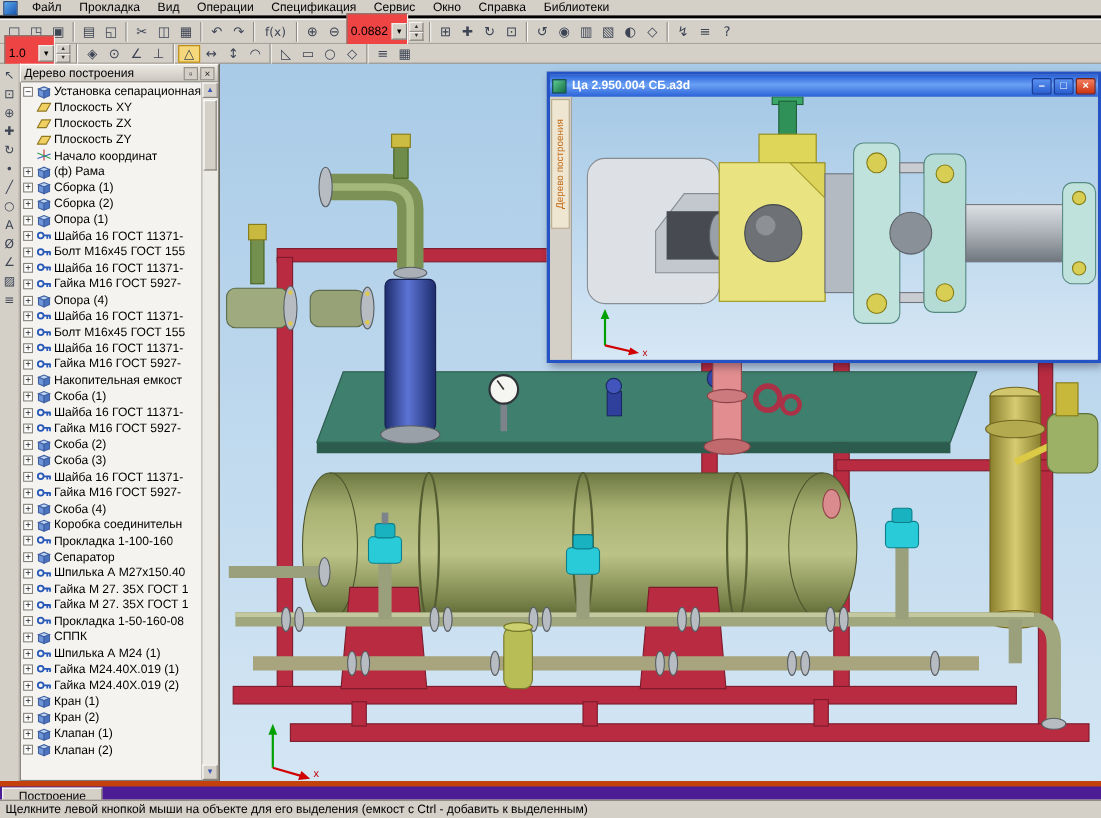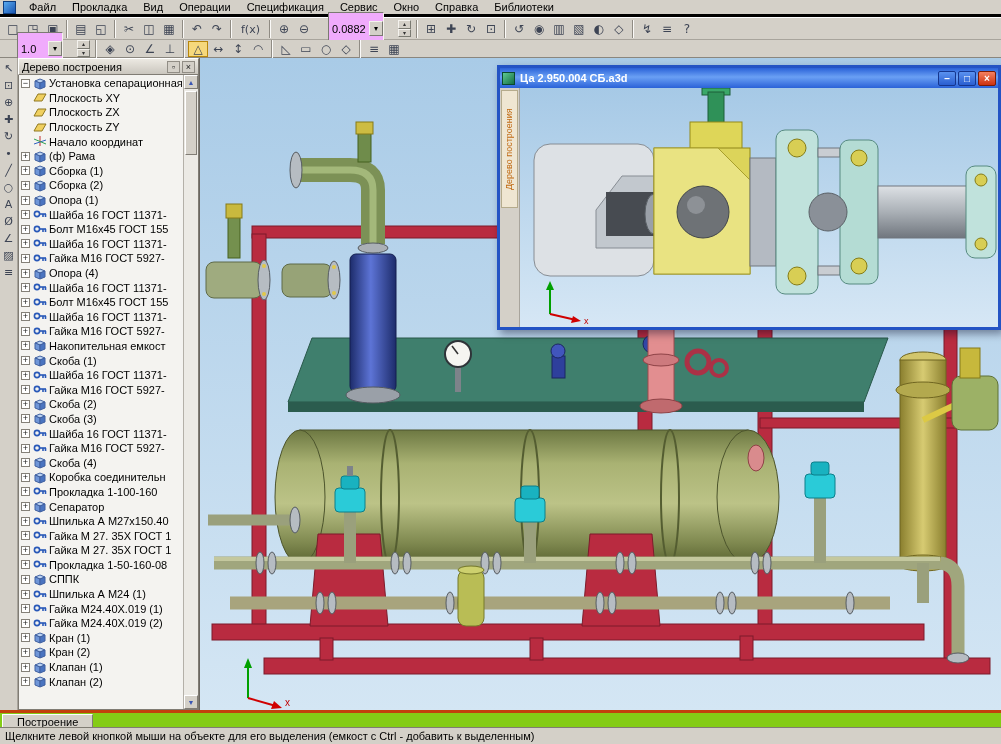--- a/index.html
+++ b/index.html
@@ -15,21 +15,21 @@
   
   .toolbar { position:absolute; left:0; right:0; display:flex; align-items:center; background:#d4d0c8; padding-left:3px; }
   #tb1 { top:17px; height:23px; border-top:1px solid #fff; border-bottom:1px solid #a8a49c; }
   #tb2 { top:40px; height:18px; border-bottom:1px solid #8a867e; }
   .tb-btn { width:20px; height:18px; line-height:17px; text-align:center; font-size:12px; color:#3d4454;
             font-family:"DejaVu Sans", sans-serif; border:1px solid transparent; flex:none; }
   #tb2 .tb-btn { height:16px; line-height:15px; }
   .tb-btn.wide { width:auto; padding:0 5px; font-size:11px; }
   .tb-btn.pressed { background:#f6d87c; border:1px solid #b8860b; }
   .tb-sep { width:2px; height:18px; border-left:1px solid #8f8b83; border-right:1px solid #fbfaf8; margin:0 3px; flex:none; }
-  .tb-combo { display:flex; align-items:center; height:33px; background:#f0abfc; margin:0 14px;
+  .tb-combo { display:flex; align-items:center; height:33px; background:#ef4444; margin:0 1px;
               border:1px solid; border-color:#7a7a72 #f4f2ee #f4f2ee #7a7a72; flex:none; }
   .combo-val { flex:1; padding:0 3px; font-size:11px; overflow:hidden; }
   .combo-arrow { width:14px; height:15px; background:#d4d0c8; text-align:center; font-size:8px; line-height:14px;
                  border:1px solid; border-color:#f4f2ee #7a7a72 #7a7a72 #f4f2ee; flex:none; }
   .tb-spin { display:flex; flex-direction:column; width:13px; height:17px; margin-right:2px; flex:none; }
   .tb-spin span { flex:1; background:#d4d0c8; border:1px solid; border-color:#f4f2ee #7a7a72 #7a7a72 #f4f2ee;
                   font-size:6px; line-height:6px; text-align:center; color:#333; }
 
   
   .left-strip { position:absolute; left:0; top:58px; bottom:34px; width:18px; background:#d4d0c8;
@@ -77,21 +77,21 @@
   .fw-btn { width:18px; height:15px; background:linear-gradient(#5a92f0,#2a5ed0); border:1px solid #16368e;
             border-radius:2px; color:#fff; font-size:10px; line-height:13px; text-align:center; font-weight:bold; flex:none; }
   .fw-btn.close { background:linear-gradient(#f48060,#cc3210); border-color:#7e1a02; }
   .fw-body { position:relative; height:239px; display:flex; }
   .fw-side { width:20px; background:#d4d0c8; border-right:1px solid #a8a49c; position:relative; flex:none; }
   .fw-tab { position:absolute; top:2px; left:1px; width:17px; height:118px; background:#efe6d2; border:1px solid #b5ab8c;
             writing-mode:vertical-rl; transform:rotate(180deg); font-size:9px; color:#c06a14; text-align:center;
             line-height:15px; overflow:hidden; }
 
   
-  .bottom-row { position:absolute; left:0; right:0; top:710px; height:17px; background:#84cc16; border-top:3px solid #c2410c; }
+  .bottom-row { position:absolute; left:0; right:0; top:710px; height:17px; background:#4c1d95; border-top:5px solid #c2410c; }
   .b-tab { position:absolute; left:2px; top:1px; height:16px; padding:0 14px; background:#d4d0c8; font-size:11px;
            line-height:14px; border:1px solid; border-color:#fff #807c74 #807c74 #fff; }
   .statusbar { position:absolute; left:0; right:0; top:727px; height:17px; background:#d4d0c8;
                border-top:1px solid #807c74; display:flex; align-items:center; padding:0 5px; font-size:11px; }
 </style>
 </head>
 <body>
 
 <div id="app">
 

